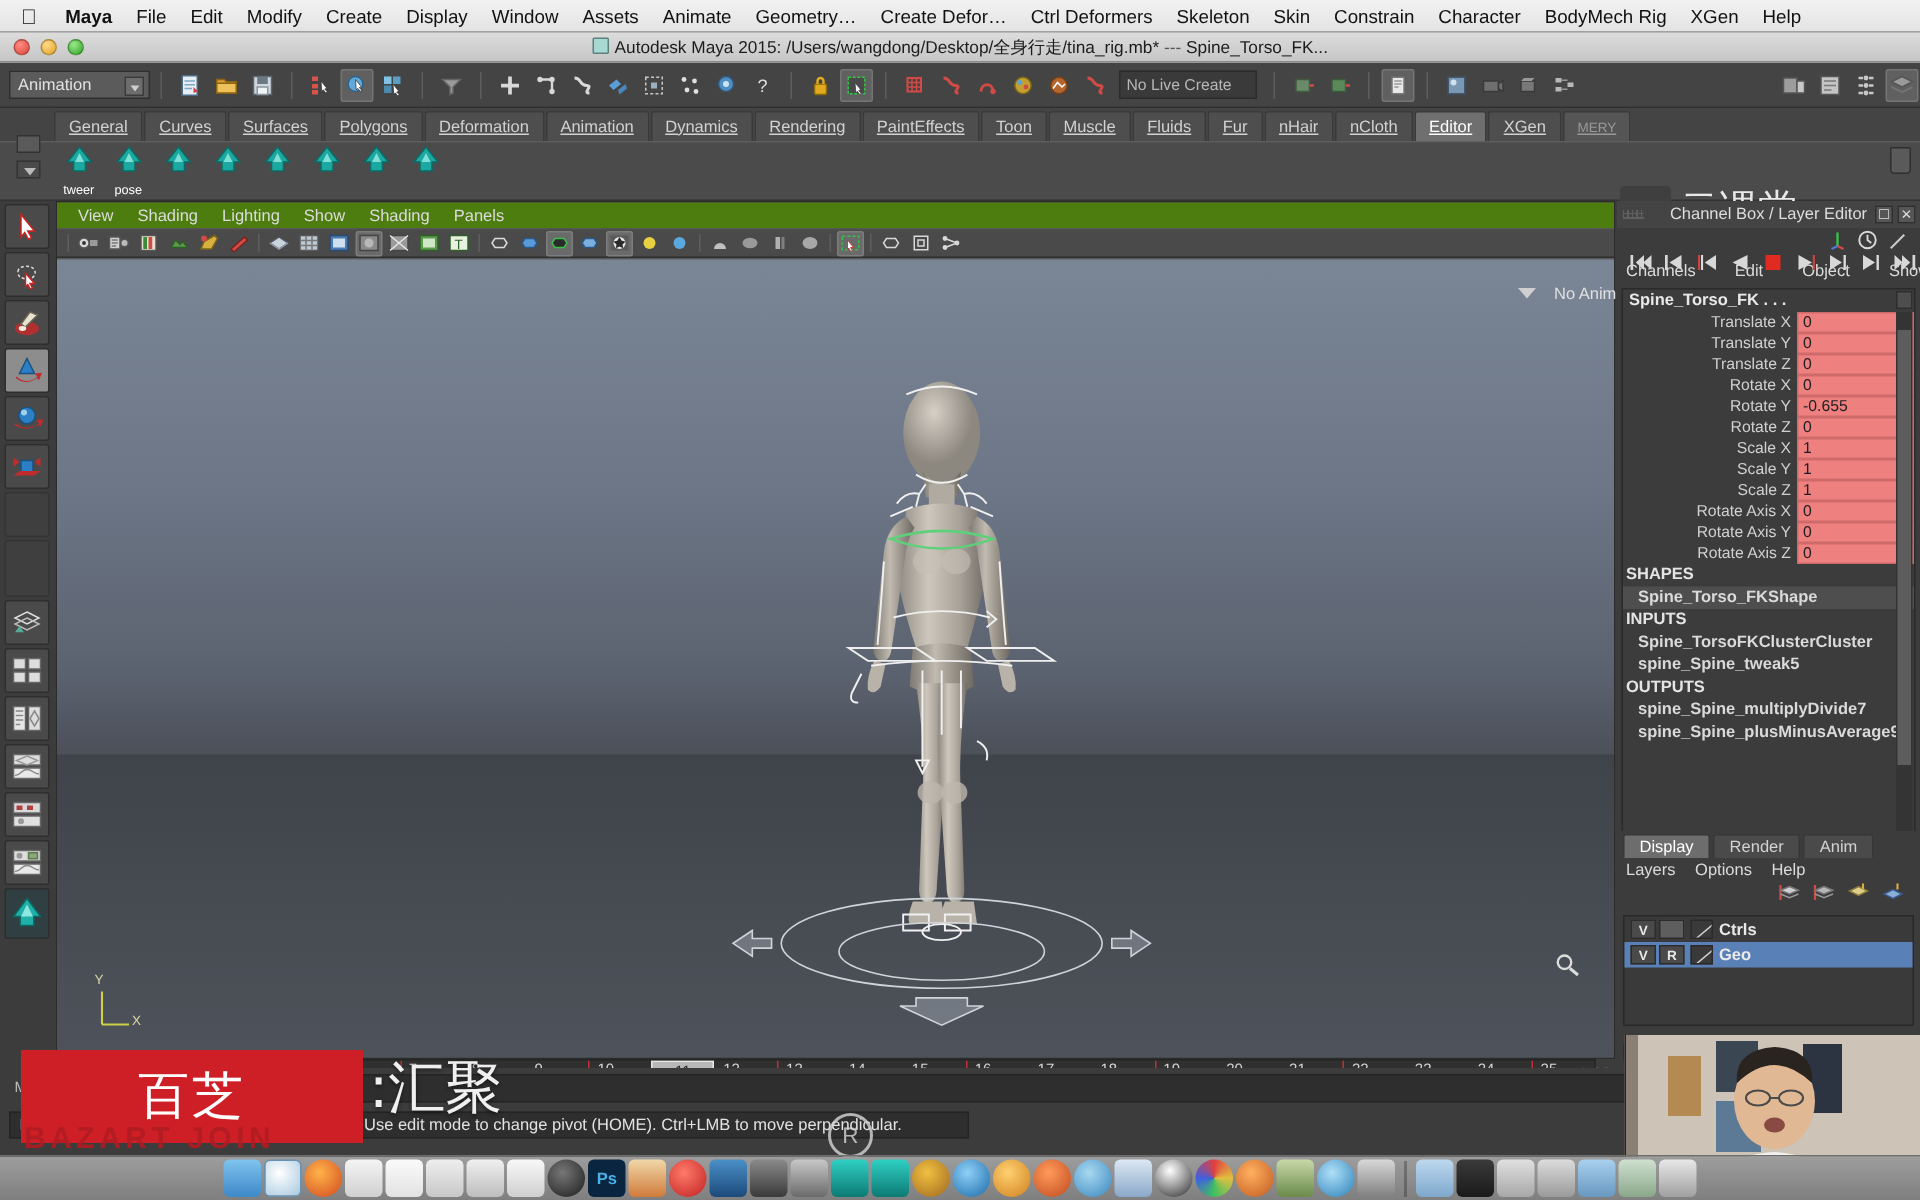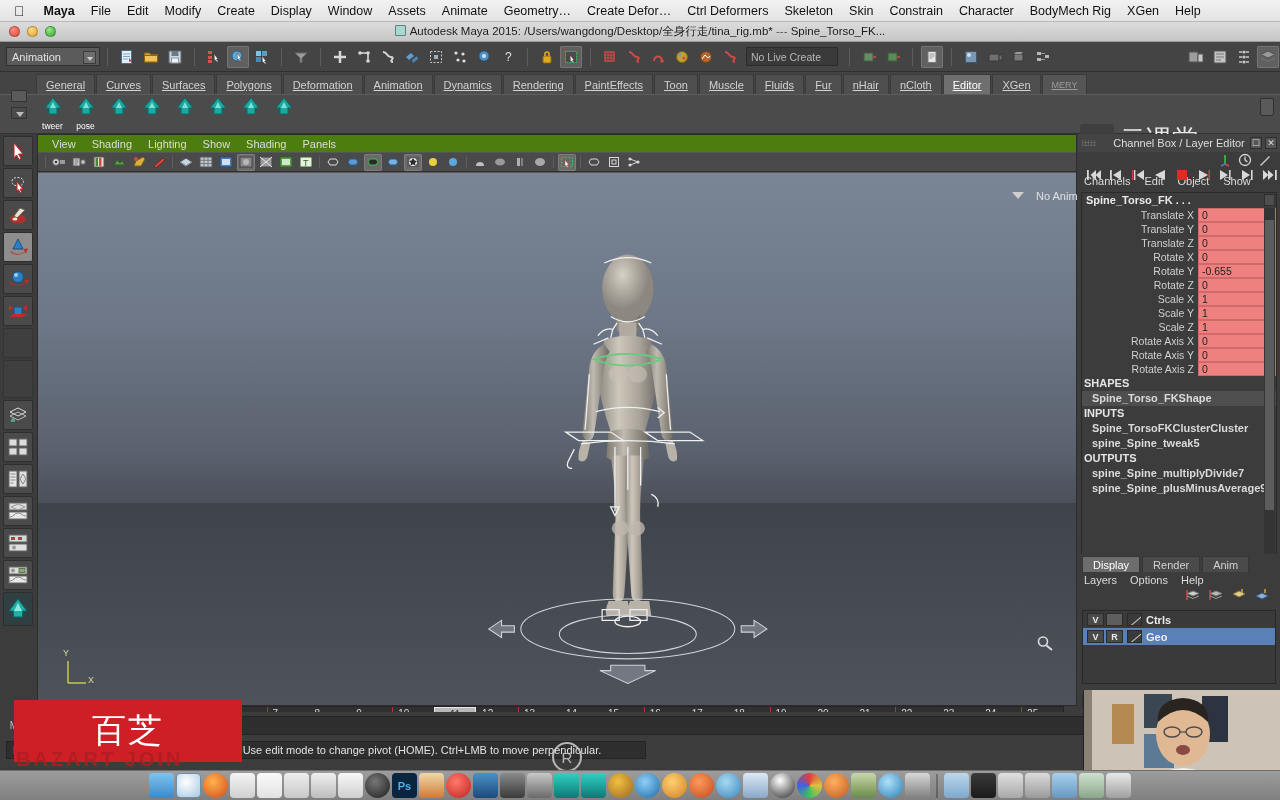--- a/index.html
+++ b/index.html
@@ -174,21 +174,21 @@
     background-image: repeating-linear-gradient(90deg,#777 0 1px,transparent 1px 3px),
                       repeating-linear-gradient(0deg,#777 0 1px,transparent 1px 3px);
     opacity: .55; }
   .cb-title .win { position: absolute; right: 3px; top: 3px; display: flex; gap: 3px; }
   .cb-title .win div { width: 12px; height: 12px; background: #565656; border: 1px solid #2f2f2f;
     color: #ddd; font-size: 9px; line-height: 10px; text-align: center; }
   .cb-icons { height: 20px; display: flex; justify-content: flex-end; align-items: center;
     gap: 6px; padding-right: 8px; background: #3c3c3c; }
   .cb-menus { height: 18px; background: #3c3c3c; display: flex; align-items: center;
     padding-left: 6px; font-size: 11px; color: #dcdcdc; }
-  .cb-menus span { padding-right: 14px; }
+  .cb-menus span { padding-right: 26px; }
   .cb-body { position: absolute; top: 58px; left: 3px; width: 196px; height: 447px;
     background: #3c3c3c; border: 1px solid #2a2a2a; overflow: hidden; }
   .cb-objname { height: 15px; font-size: 11px; font-weight: bold; color: #e8e8e8;
     padding-left: 4px; line-height: 15px; }
   .chrow { height: 14px; display: flex; align-items: stretch; font-size: 10.5px; }
   .chrow .nm { flex: 1; text-align: right; padding-right: 4px; color: #d0d0d0; line-height: 14px; }
   .chrow .vl { width: 78px; background: #ef8080; border: 1px solid #cf6a6a;
     color: #1e1e1e; padding-left: 3px; line-height: 12px; }
   .cb-section { font-size: 11px; font-weight: bold; color: #e4e4e4; padding-left: 2px; line-height: 15px; }
   .cb-item { font-size: 11px; font-weight: bold; color: #dadada; padding-left: 10px; line-height: 15px; }
@@ -1374,20 +1374,21 @@
       <div class="hl" style="max-width:640px" data-name="tool-hint-field">
         <span data-name="tool-hint-text">Move Tool: Use manipulator to move object(s).  Use edit mode to change pivot (HOME).  Ctrl+LMB to move perpendicular.</span>
       </div>
     </div>
 
   </div>
 
   <div class="wm-baizhi" data-name="watermark-baizhi-box">
     <span data-name="watermark-baizhi-text">百芝</span>
   </div>
+  <div class="wm-huiju" data-name="watermark-huiju">:汇聚</div>
   <div class="wm-bazart" data-name="watermark-bazart">BAZART JOIN</div>
   <div class="wm-rr" data-name="watermark-renren">
     <div class="circ" data-name="renren-logo-icon">
       <span data-name="renren-logo-letter">R</span>
     </div>
   </div>
 
   <div class="webcam" data-name="webcam-overlay">
     <svg width="197" height="110" viewBox="0 0 197 110">
       <rect width="197" height="110" fill="#cdc3b6"></rect>

